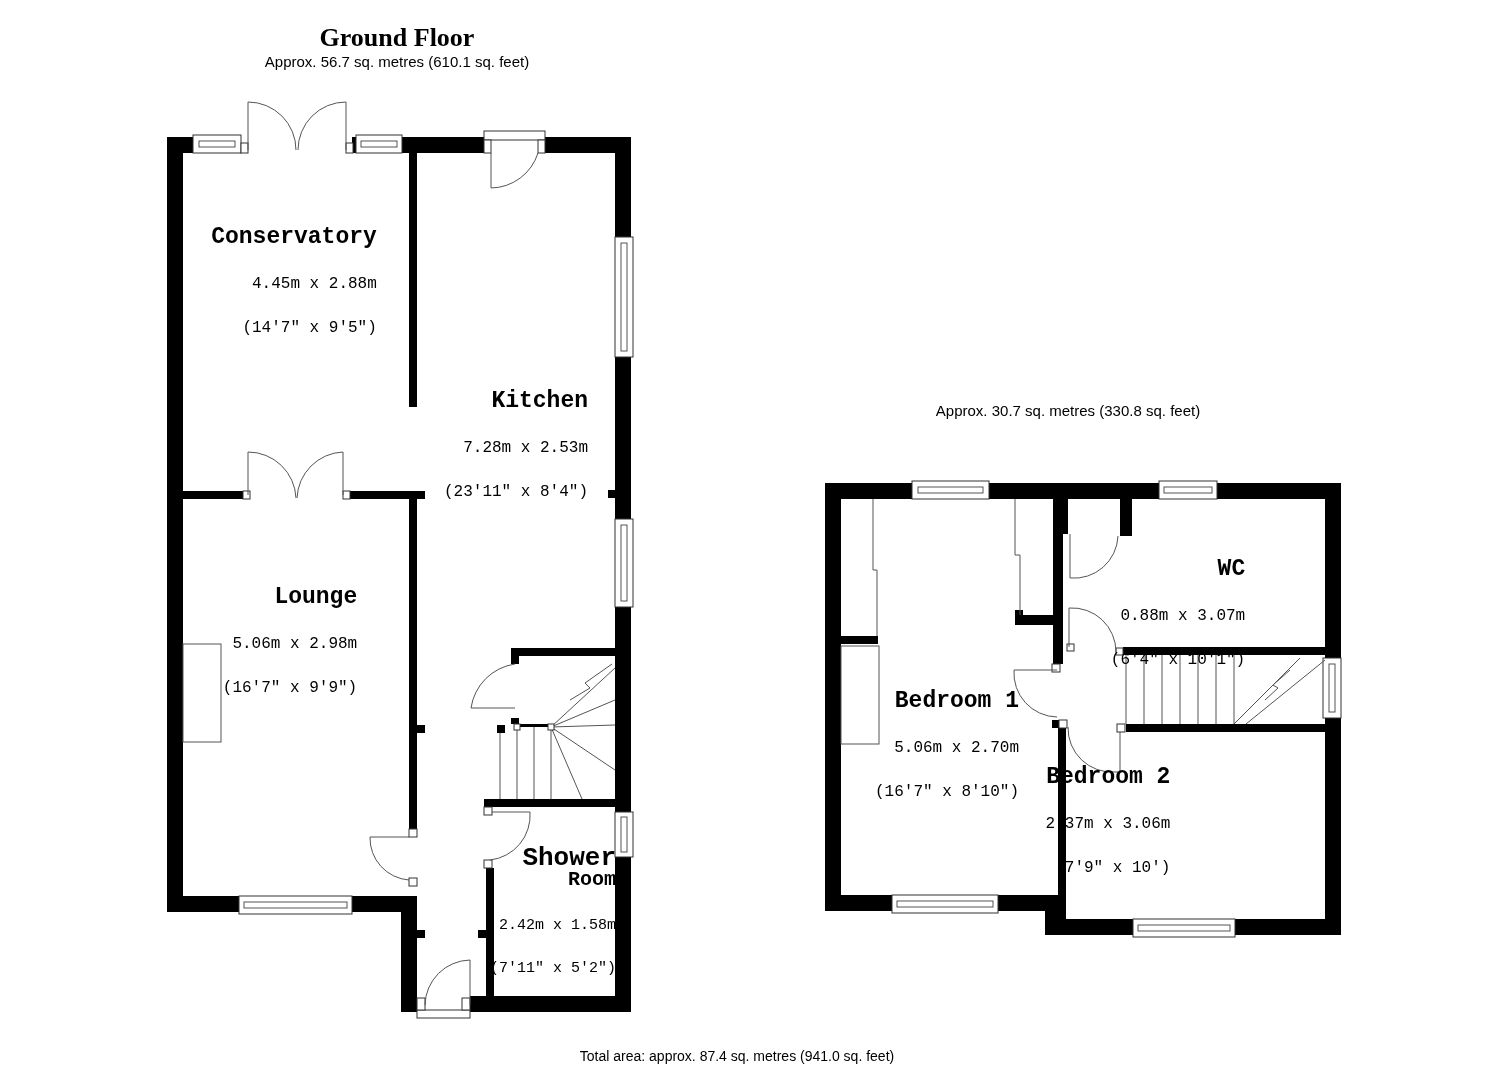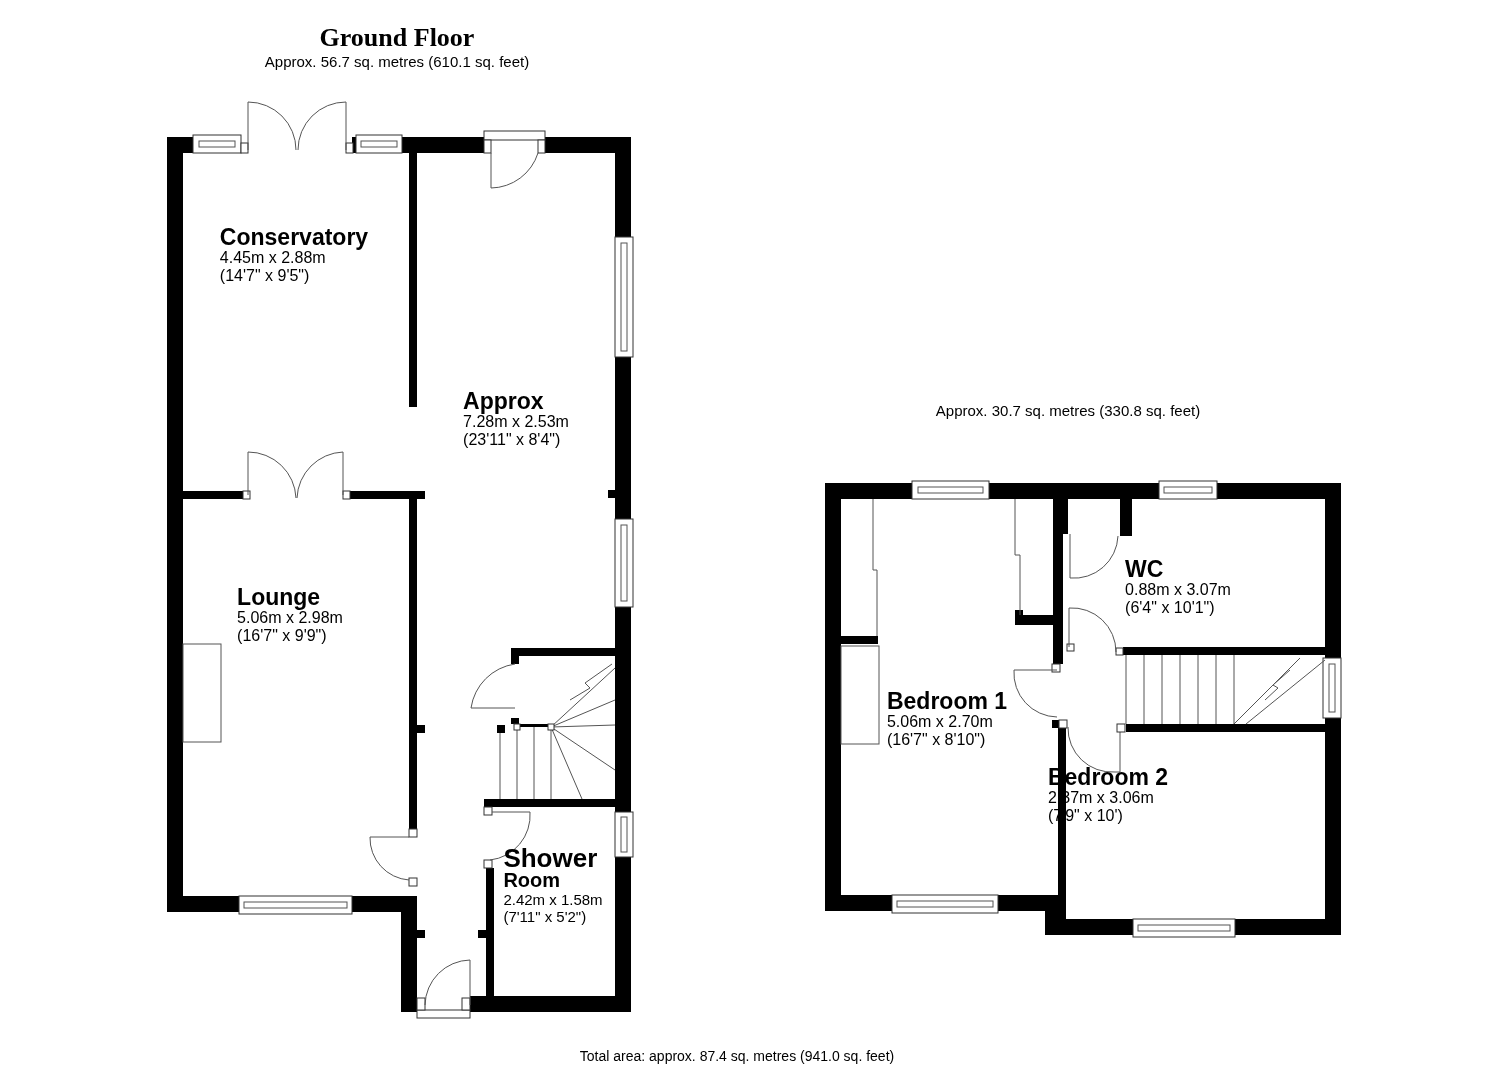--- a/index.html
+++ b/index.html
@@ -1,20 +1,20 @@
 <!DOCTYPE html>
 <html><head>
   <meta charset="utf-8">
   <style>
     html, body { margin:0; padding:0; background:#ffffff; }
     body { width:1485px; height:1080px; position:relative; overflow:hidden; font-family:"Liberation Sans", sans-serif; color:#000; }
     svg.plan { position:absolute; left:0; top:0; width:1485px; height:1080px; }
-    .lbl { position:absolute; text-align:left; line-height:1.0; white-space:nowrap; transform:translateX(-50%); }
+    .lbl { position:absolute; text-align:right; line-height:1.0; white-space:nowrap; transform:translateX(-50%);font-family:Liberation Mono, monospace; }
     .lbl .nm { font-weight:bold; font-size:23px; display:block; }
-    .lbl .dm { font-size:16px; display:block; line-height:18px; }
+    .lbl .dm { font-size:16px; display:block; line-height:18px;margin-top:26px; }
     .floor-title { position:absolute; text-align:center; transform:translateX(-50%); white-space:nowrap; }
     .floor-title .t { font-weight:bold; font-size:26px; display:block; line-height:30px;font-family:Liberation Serif, serif; }
     .floor-title .a { font-size:15px; display:block; line-height:18px; }
     .total { position:absolute; left:737px; top:1048px; transform:translateX(-50%); font-size:14px; white-space:nowrap; }
     .wall { fill:#000; }
     .win { fill:#fff; stroke:#333; stroke-width:1; }
     .thin { fill:none; stroke:#555; stroke-width:1; }
     .jamb { fill:#fff; stroke:#333; stroke-width:1; }
   </style>
 </head>
@@ -208,21 +208,21 @@
   <span class="a">Approx. 30.7 sq. metres (330.8 sq. feet)</span>
 </div>
 
 <div class="lbl" style="left:294px; top:226px;">
   <span class="nm">Conservatory</span>
   <span class="dm">4.45m x 2.88m</span>
   <span class="dm">(14'7" x 9'5")</span>
 </div>
 
 <div class="lbl" style="left:516px; top:390px;">
-  <span class="nm">Approx</span>
+  <span class="nm">Kitchen</span>
   <span class="dm">7.28m x 2.53m</span>
   <span class="dm">(23'11" x 8'4")</span>
 </div>
 
 <div class="lbl" style="left:290px; top:586px;">
   <span class="nm">Lounge</span>
   <span class="dm">5.06m x 2.98m</span>
   <span class="dm">(16'7" x 9'9")</span>
 </div>
 

